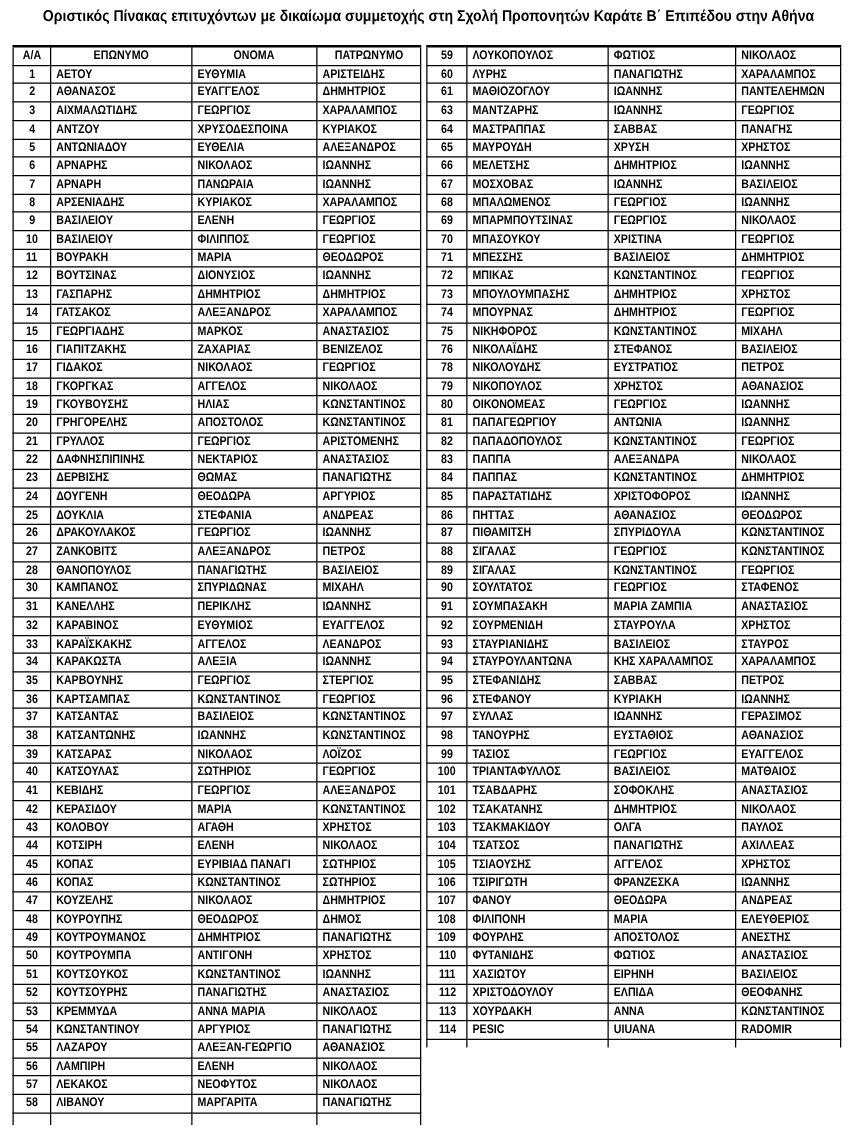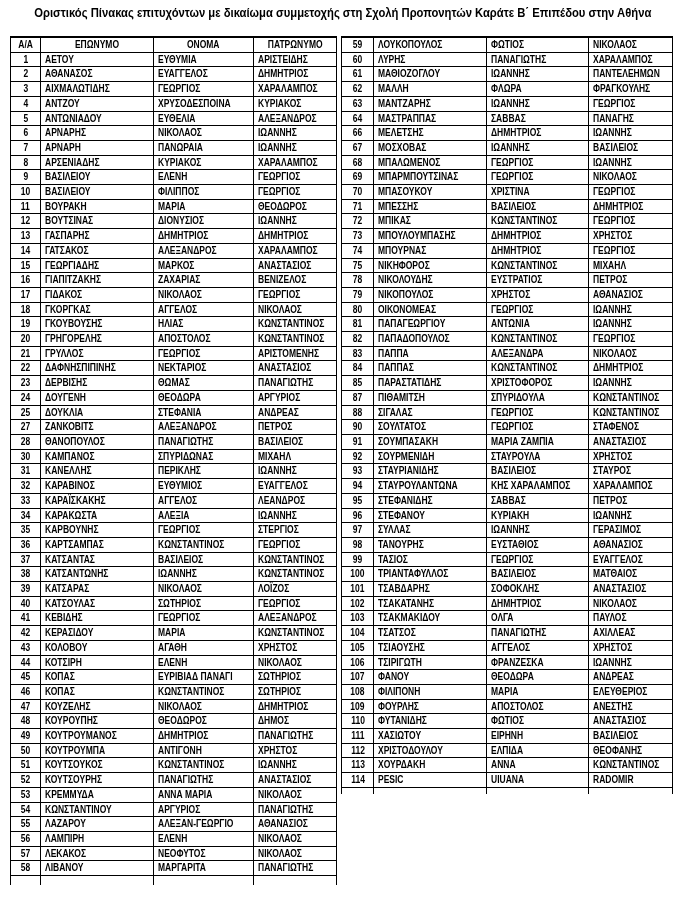--- a/index.html
+++ b/index.html
@@ -256,20 +256,26 @@
             <td class="txt"><span class="cnd">ΘΕΟΔΩΡΑ</span></td>
             <td class="txt"><span class="cnd">ΑΡΓΥΡΙΟΣ</span></td>
           </tr>
           <tr>
             <td class="num"><span class="cnd">25</span></td>
             <td class="txt"><span class="cnd">ΔΟΥΚΛΙΑ</span></td>
             <td class="txt"><span class="cnd">ΣΤΕΦΑΝΙΑ</span></td>
             <td class="txt"><span class="cnd">ΑΝΔΡΕΑΣ</span></td>
           </tr>
           <tr>
+            <td class="num"><span class="cnd">26</span></td>
+            <td class="txt"><span class="cnd">ΔΡΑΚΟΥΛΑΚΟΣ</span></td>
+            <td class="txt"><span class="cnd">ΓΕΩΡΓΙΟΣ</span></td>
+            <td class="txt"><span class="cnd">ΙΩΑΝΝΗΣ</span></td>
+          </tr>
+          <tr>
             <td class="num"><span class="cnd">27</span></td>
             <td class="txt"><span class="cnd">ΖΑΝΚΟΒΙΤΣ</span></td>
             <td class="txt"><span class="cnd">ΑΛΕΞΑΝΔΡΟΣ</span></td>
             <td class="txt"><span class="cnd">ΠΕΤΡΟΣ</span></td>
           </tr>
           <tr>
             <td class="num"><span class="cnd">28</span></td>
             <td class="txt"><span class="cnd">ΘΑΝΟΠΟΥΛΟΣ</span></td>
             <td class="txt"><span class="cnd">ΠΑΝΑΓΙΩΤΗΣ</span></td>
             <td class="txt"><span class="cnd">ΒΑΣΙΛΕΙΟΣ</span></td>
@@ -479,38 +485,38 @@
             <td class="txt"><span class="cnd">ΠΑΝΑΓΙΩΤΗΣ</span></td>
             <td class="txt"><span class="cnd">ΧΑΡΑΛΑΜΠΟΣ</span></td>
           </tr>
           <tr>
             <td class="num"><span class="cnd">61</span></td>
             <td class="txt"><span class="cnd">ΜΑΘΙΟΖΟΓΛΟΥ</span></td>
             <td class="txt"><span class="cnd">ΙΩΑΝΝΗΣ</span></td>
             <td class="txt"><span class="cnd">ΠΑΝΤΕΛΕΗΜΩΝ</span></td>
           </tr>
           <tr>
-            <td class="num"><span class="cnd">62</span></td>
-            <td class="txt"><span class="cnd">ΜΑΛΛΗ</span></td>
-            <td class="txt"><span class="cnd">ΦΛΩΡΑ</span></td>
-            <td class="txt"><span class="cnd">ΦΡΑΓΚΟΥΛΗΣ</span></td>
-          </tr>
-          <tr>
             <td class="num"><span class="cnd">63</span></td>
             <td class="txt"><span class="cnd">ΜΑΝΤΖΑΡΗΣ</span></td>
             <td class="txt"><span class="cnd">ΙΩΑΝΝΗΣ</span></td>
             <td class="txt"><span class="cnd">ΓΕΩΡΓΙΟΣ</span></td>
           </tr>
           <tr>
             <td class="num"><span class="cnd">64</span></td>
             <td class="txt"><span class="cnd">ΜΑΣΤΡΑΠΠΑΣ</span></td>
             <td class="txt"><span class="cnd">ΣΑΒΒΑΣ</span></td>
             <td class="txt"><span class="cnd">ΠΑΝΑΓΗΣ</span></td>
           </tr>
           <tr>
+            <td class="num"><span class="cnd">65</span></td>
+            <td class="txt"><span class="cnd">ΜΑΥΡΟΥΔΗ</span></td>
+            <td class="txt"><span class="cnd">ΧΡΥΣΗ</span></td>
+            <td class="txt"><span class="cnd">ΧΡΗΣΤΟΣ</span></td>
+          </tr>
+          <tr>
             <td class="num"><span class="cnd">66</span></td>
             <td class="txt"><span class="cnd">ΜΕΛΕΤΣΗΣ</span></td>
             <td class="txt"><span class="cnd">ΔΗΜΗΤΡΙΟΣ</span></td>
             <td class="txt"><span class="cnd">ΙΩΑΝΝΗΣ</span></td>
           </tr>
           <tr>
             <td class="num"><span class="cnd">67</span></td>
             <td class="txt"><span class="cnd">ΜΟΣΧΟΒΑΣ</span></td>
             <td class="txt"><span class="cnd">ΙΩΑΝΝΗΣ</span></td>
             <td class="txt"><span class="cnd">ΒΑΣΙΛΕΙΟΣ</span></td>
@@ -555,20 +561,26 @@
             <td class="num"><span class="cnd">74</span></td>
             <td class="txt"><span class="cnd">ΜΠΟΥΡΝΑΣ</span></td>
             <td class="txt"><span class="cnd">ΔΗΜΗΤΡΙΟΣ</span></td>
             <td class="txt"><span class="cnd">ΓΕΩΡΓΙΟΣ</span></td>
           </tr>
           <tr>
             <td class="num"><span class="cnd">75</span></td>
             <td class="txt"><span class="cnd">ΝΙΚΗΦΟΡΟΣ</span></td>
             <td class="txt"><span class="cnd">ΚΩΝΣΤΑΝΤΙΝΟΣ</span></td>
             <td class="txt"><span class="cnd">ΜΙΧΑΗΛ</span></td>
+          </tr>
+          <tr>
+            <td class="num"><span class="cnd">76</span></td>
+            <td class="txt"><span class="cnd">ΝΙΚΟΛΑΪΔΗΣ</span></td>
+            <td class="txt"><span class="cnd">ΣΤΕΦΑΝΟΣ</span></td>
+            <td class="txt"><span class="cnd">ΒΑΣΙΛΕΙΟΣ</span></td>
           </tr>
           <tr>
             <td class="num"><span class="cnd">78</span></td>
             <td class="txt"><span class="cnd">ΝΙΚΟΛΟΥΔΗΣ</span></td>
             <td class="txt"><span class="cnd">ΕΥΣΤΡΑΤΙΟΣ</span></td>
             <td class="txt"><span class="cnd">ΠΕΤΡΟΣ</span></td>
           </tr>
           <tr>
             <td class="num"><span class="cnd">79</span></td>
             <td class="txt"><span class="cnd">ΝΙΚΟΠΟΥΛΟΣ</span></td>
@@ -605,30 +617,42 @@
             <td class="txt"><span class="cnd">ΚΩΝΣΤΑΝΤΙΝΟΣ</span></td>
             <td class="txt"><span class="cnd">ΔΗΜΗΤΡΙΟΣ</span></td>
           </tr>
           <tr>
             <td class="num"><span class="cnd">85</span></td>
             <td class="txt"><span class="cnd">ΠΑΡΑΣΤΑΤΙΔΗΣ</span></td>
             <td class="txt"><span class="cnd">ΧΡΙΣΤΟΦΟΡΟΣ</span></td>
             <td class="txt"><span class="cnd">ΙΩΑΝΝΗΣ</span></td>
           </tr>
           <tr>
+            <td class="num"><span class="cnd">86</span></td>
+            <td class="txt"><span class="cnd">ΠΗΤΤΑΣ</span></td>
+            <td class="txt"><span class="cnd">ΑΘΑΝΑΣΙΟΣ</span></td>
+            <td class="txt"><span class="cnd">ΘΕΟΔΩΡΟΣ</span></td>
+          </tr>
+          <tr>
             <td class="num"><span class="cnd">87</span></td>
             <td class="txt"><span class="cnd">ΠΙΘΑΜΙΤΣΗ</span></td>
             <td class="txt"><span class="cnd">ΣΠΥΡΙΔΟΥΛΑ</span></td>
             <td class="txt"><span class="cnd">ΚΩΝΣΤΑΝΤΙΝΟΣ</span></td>
           </tr>
           <tr>
             <td class="num"><span class="cnd">88</span></td>
             <td class="txt"><span class="cnd">ΣΙΓΑΛΑΣ</span></td>
             <td class="txt"><span class="cnd">ΓΕΩΡΓΙΟΣ</span></td>
             <td class="txt"><span class="cnd">ΚΩΝΣΤΑΝΤΙΝΟΣ</span></td>
+          </tr>
+          <tr>
+            <td class="num"><span class="cnd">89</span></td>
+            <td class="txt"><span class="cnd">ΣΙΓΑΛΑΣ</span></td>
+            <td class="txt"><span class="cnd">ΚΩΝΣΤΑΝΤΙΝΟΣ</span></td>
+            <td class="txt"><span class="cnd">ΓΕΩΡΓΙΟΣ</span></td>
           </tr>
           <tr>
             <td class="num"><span class="cnd">90</span></td>
             <td class="txt"><span class="cnd">ΣΟΥΛΤΑΤΟΣ</span></td>
             <td class="txt"><span class="cnd">ΓΕΩΡΓΙΟΣ</span></td>
             <td class="txt"><span class="cnd">ΣΤΑΦΕΝΟΣ</span></td>
           </tr>
           <tr>
             <td class="num"><span class="cnd">91</span></td>
             <td class="txt"><span class="cnd">ΣΟΥΜΠΑΣΑΚΗ</span></td>

